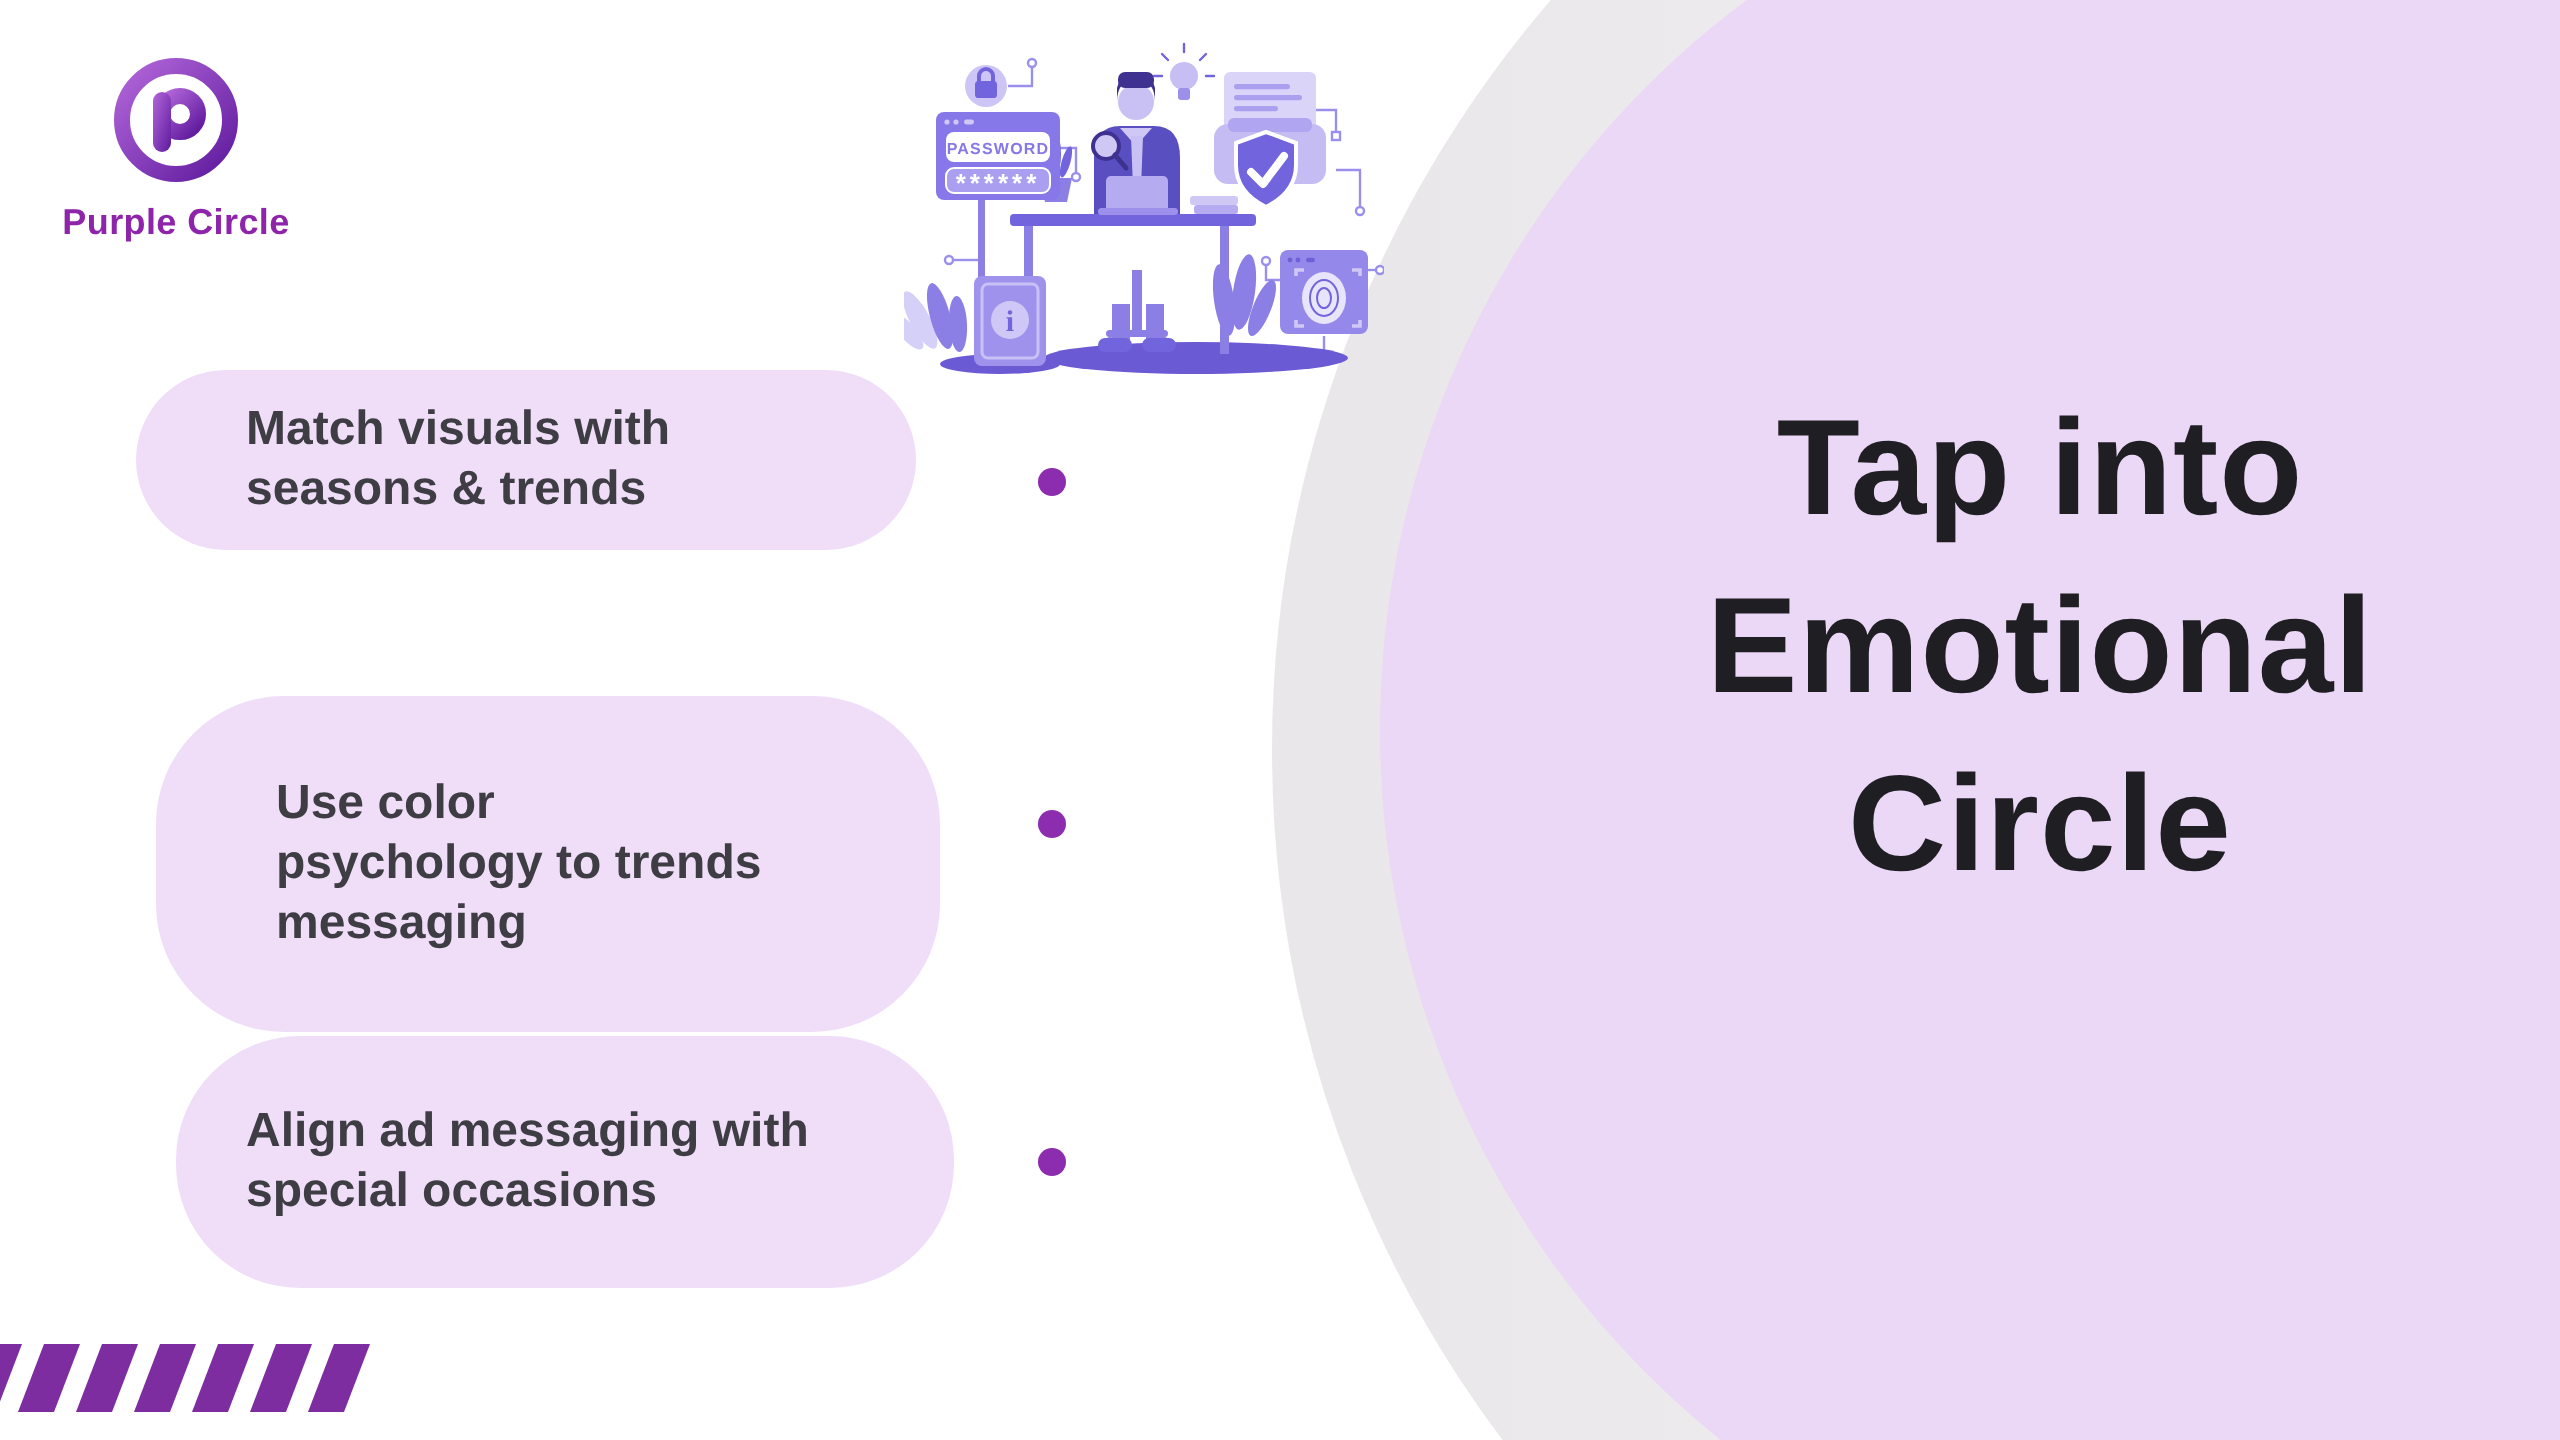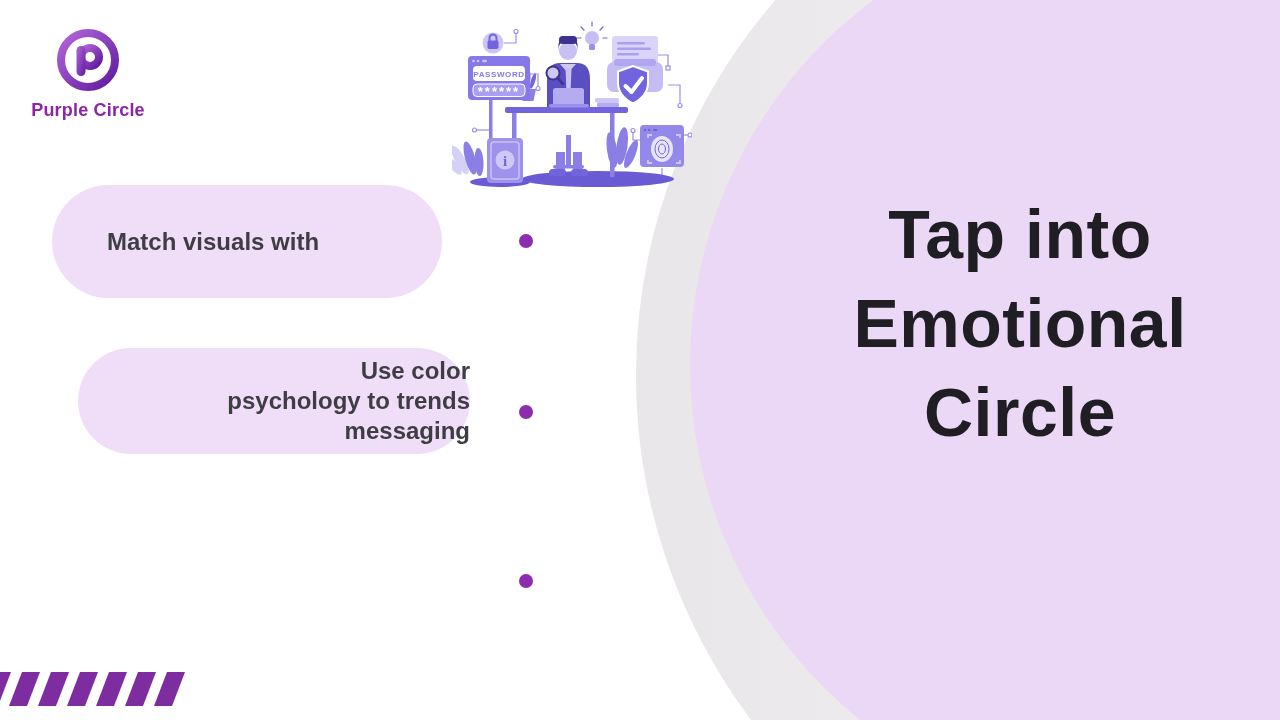--- a/index.html
+++ b/index.html
@@ -15,22 +15,22 @@
   .logo-text{
     margin-top:2px;font-size:18px;font-weight:bold;letter-spacing:.2px;
     color:var(--logo-purple,#8e24aa);
   }
   
   .pill{
     position:absolute;background:var(--pill-bg,#f0def9);
     display:flex;flex-direction:column;justify-content:center;
     font-size:24px;font-weight:bold;line-height:30px;color:var(--bullet-text,#3e3d44);
   }
-  .pill1{left:52px;top:185px;width:390px;height:113px;border-radius:58px;padding-left:55px;box-sizing:border-box;}
-  .pill2{left:78px;top:348px;width:392px;height:106px;border-radius:64px;padding-left:60px;box-sizing:border-box;text-align:right;}
+  .pill1{left:68px;top:185px;width:390px;height:90px;border-radius:58px;padding-left:55px;box-sizing:border-box;}
+  .pill2{left:78px;top:348px;width:392px;height:168px;border-radius:64px;padding-left:60px;box-sizing:border-box;}
   .pill3{left:88px;top:518px;width:389px;height:126px;border-radius:62px;padding-left:35px;box-sizing:border-box;}
   .dot{
     position:absolute;width:14px;height:14px;border-radius:50%;
     background:var(--accent-purple,#8c2daf);
   }
   .dot1{left:519px;top:234px;}
   .dot2{left:519px;top:405px;}
   .dot3{left:519px;top:574px;}
   
   .title{
@@ -218,30 +218,35 @@
     <g>
       <rect x="35" y="128" width="36" height="45" rx="4" fill="#9e92ec"></rect>
       <rect x="39" y="132" width="28" height="37" rx="3" fill="none" stroke="#c9c1f6" stroke-width="1.5"></rect>
       <circle cx="53" cy="150" r="9.5" fill="#cfc8f6"></circle>
       <text x="53" y="155.5" text-anchor="middle" font-family="Liberation Serif, serif" font-size="15" font-weight="bold" fill="#7164dd">i</text>
     </g>
   </svg>
 
   <div class="pill pill1">
     <div>Match visuals with</div>
+    <div>seasons &amp; trends</div>
   </div>
   <span class="dot dot1"></span>
 
   <div class="pill pill2">
     <div>Use color</div>
     <div>psychology to trends</div>
     <div>messaging</div>
   </div>
   <span class="dot dot2"></span>
 
+  <div class="pill pill3">
+    <div>Align ad messaging with</div>
+    <div>special occasions</div>
+  </div>
   <span class="dot dot3"></span>
 
   <div class="title">
     <div>Tap into</div>
     <div>Emotional</div>
     <div>Circle</div>
   </div>
 
   <svg class="stripes" width="200" height="45" viewBox="0 0 200 45">
     <g style="fill:var(--stripe-purple,#7d2da0)">

